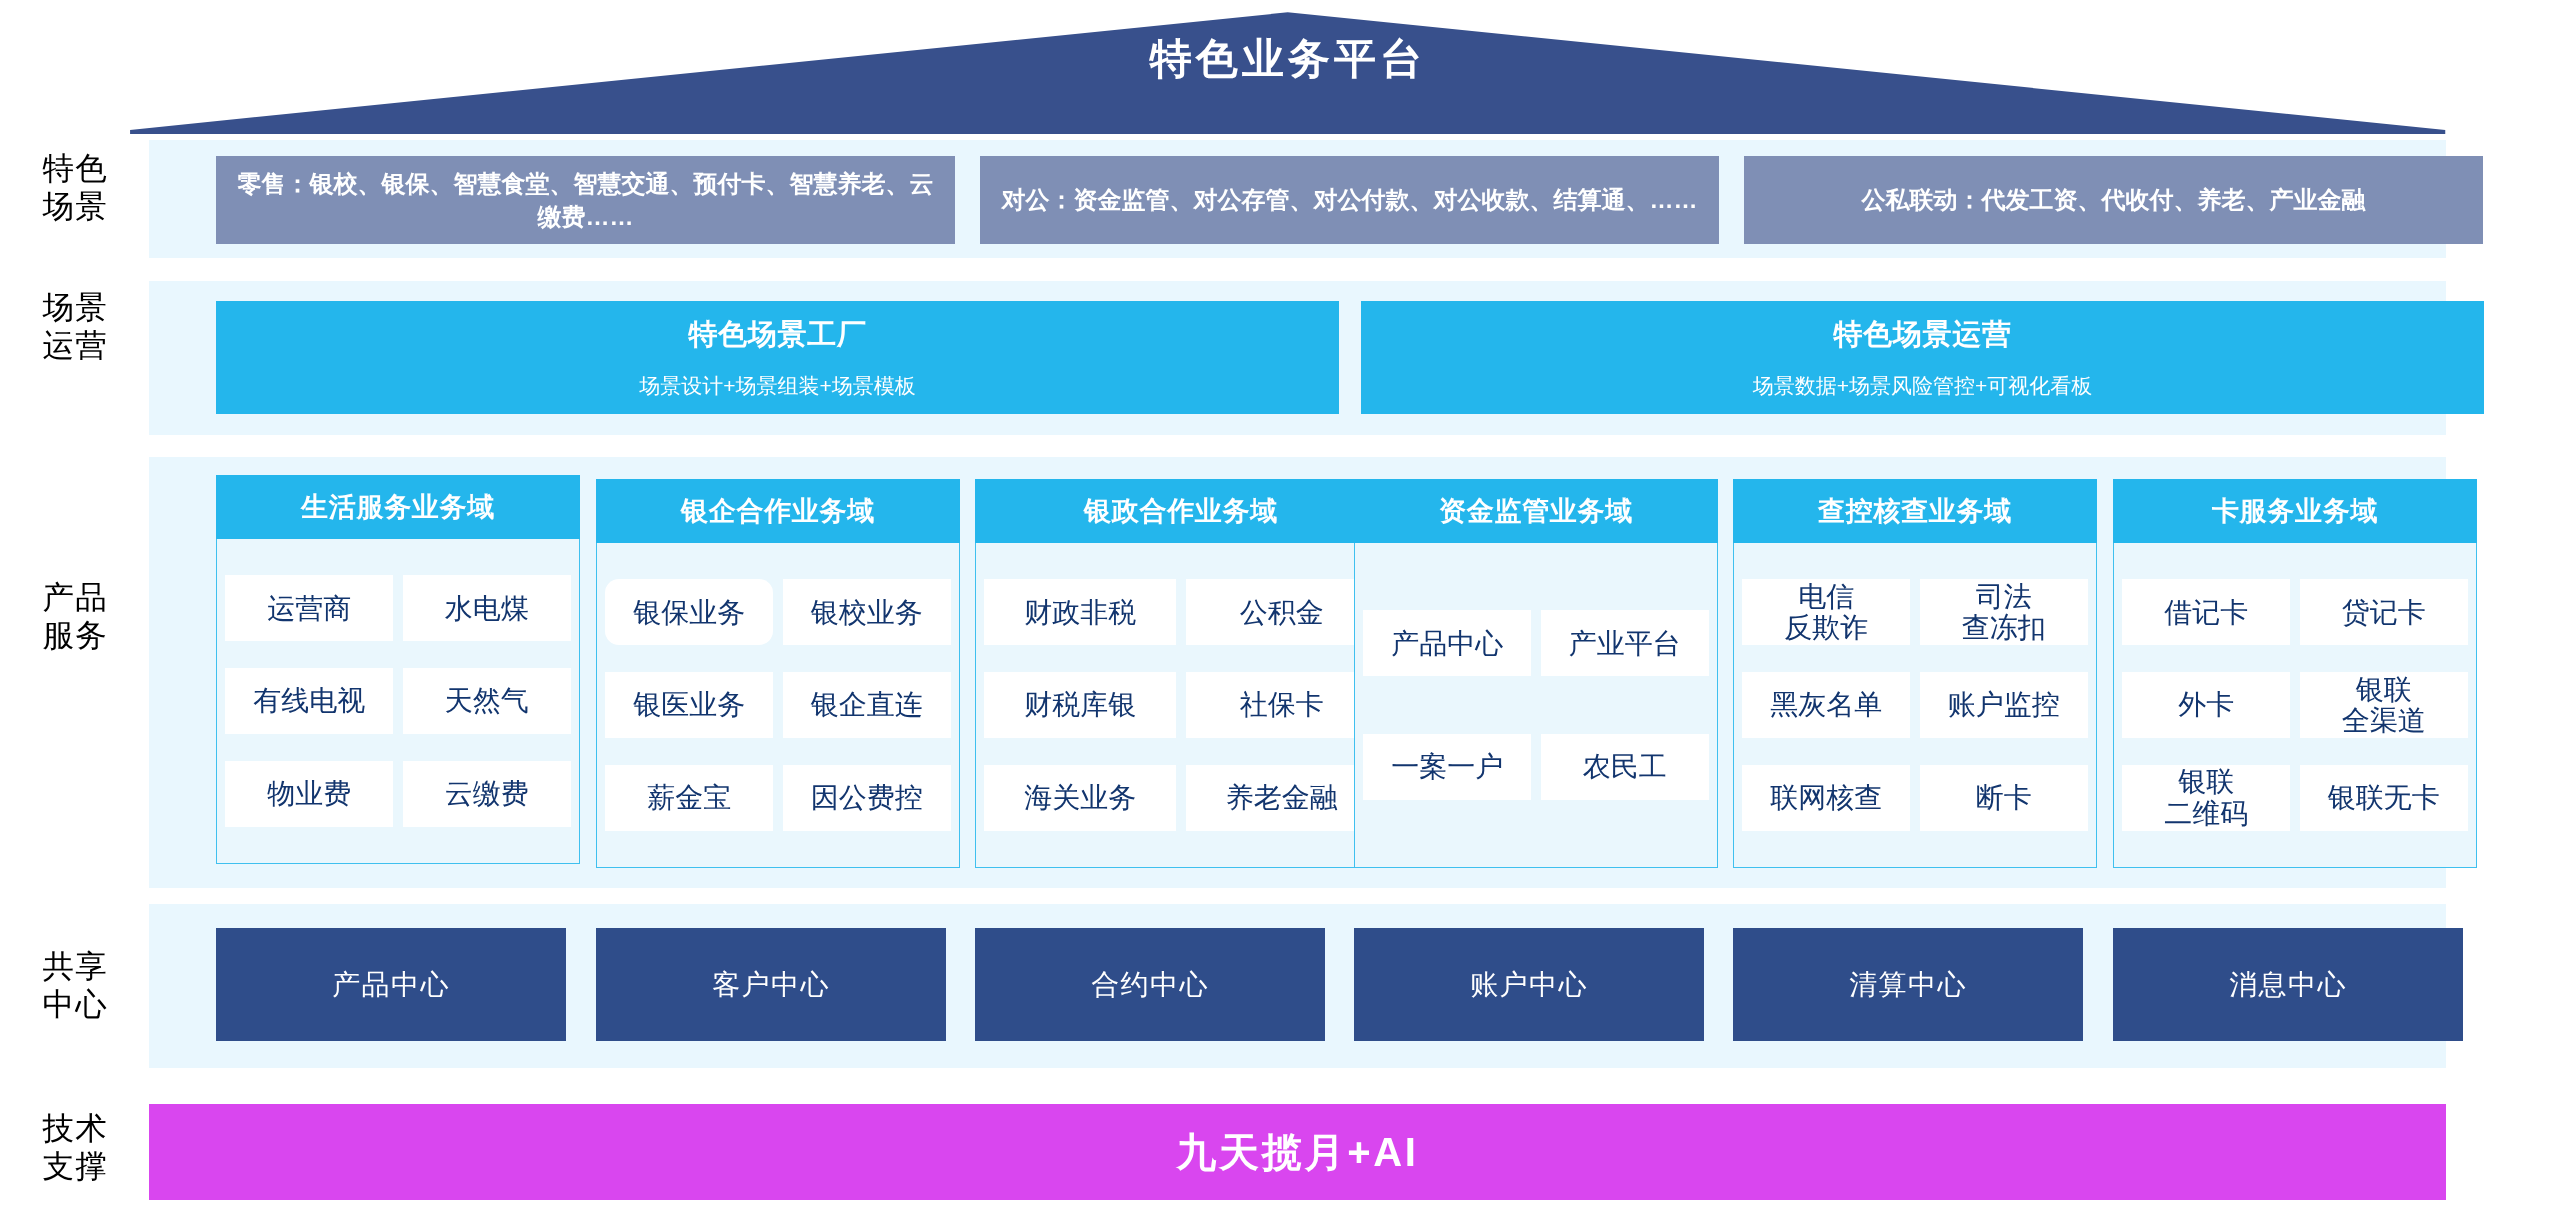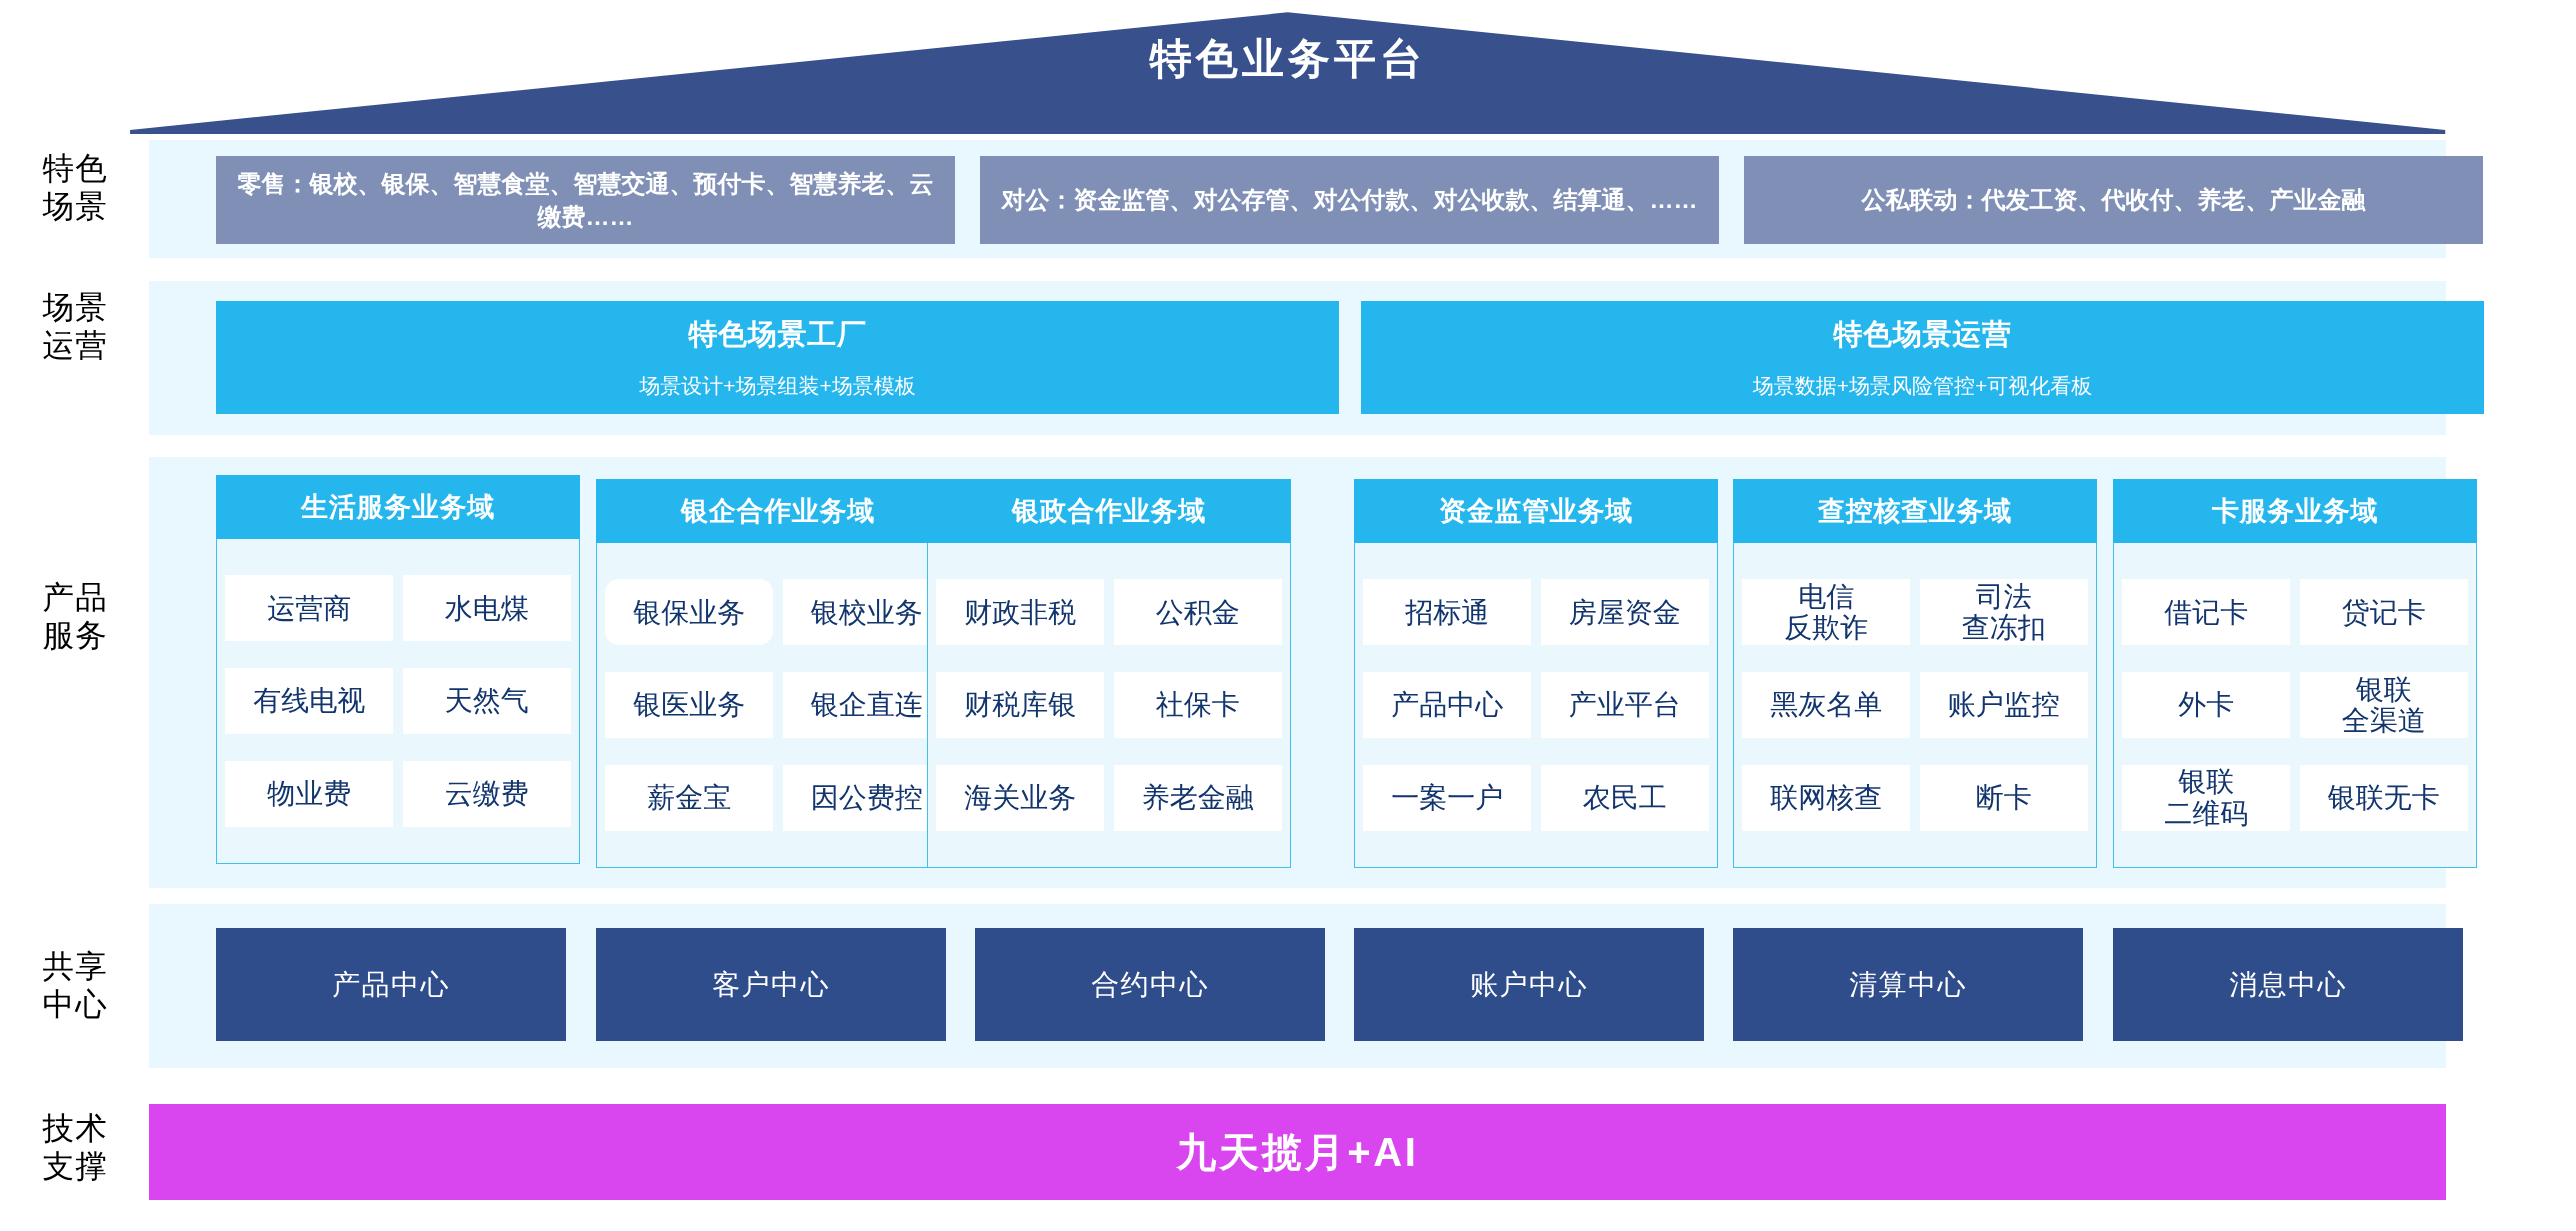--- a/index.html
+++ b/index.html
@@ -233,44 +233,40 @@
           <div class="domain-row">
             <div class="domain-cell" style="white-space: pre-line;">银医业务</div>
             <div class="domain-cell" style="white-space: pre-line;">银企直连</div>
           </div>
           <div class="domain-row">
             <div class="domain-cell" style="white-space: pre-line;">薪金宝</div>
             <div class="domain-cell" style="white-space: pre-line;">因公费控</div>
           </div>
         </div>
       </div>
-      <div class="domain-card" style="left: 927px; top: 479px; width: 364px; height: 389px;">
+      <div class="domain-card" style="left: 975px; top: 479px; width: 412px; height: 389px;">
         <div class="domain-head">银政合作业务域</div>
         <div class="domain-body">
           <div class="domain-row">
             <div class="domain-cell" style="white-space: pre-line;">财政非税</div>
             <div class="domain-cell" style="white-space: pre-line;">公积金</div>
           </div>
           <div class="domain-row">
             <div class="domain-cell" style="white-space: pre-line;">财税库银</div>
             <div class="domain-cell" style="white-space: pre-line;">社保卡</div>
           </div>
           <div class="domain-row">
             <div class="domain-cell" style="white-space: pre-line;">海关业务</div>
             <div class="domain-cell" style="white-space: pre-line;">养老金融</div>
           </div>
         </div>
       </div>
       <div class="domain-card" style="left: 1354px; top: 479px; width: 364px; height: 389px;">
         <div class="domain-head">资金监管业务域</div>
         <div class="domain-body">
-          <div class="domain-row">
-            <div class="domain-cell" style="white-space: pre-line;">招标通</div>
-            <div class="domain-cell" style="white-space: pre-line;">房屋资金</div>
-          </div>
           <div class="domain-row">
             <div class="domain-cell" style="white-space: pre-line;">产品中心</div>
             <div class="domain-cell" style="white-space: pre-line;">产业平台</div>
           </div>
           <div class="domain-row">
             <div class="domain-cell" style="white-space: pre-line;">一案一户</div>
             <div class="domain-cell" style="white-space: pre-line;">农民工</div>
           </div>
         </div>
       </div>

